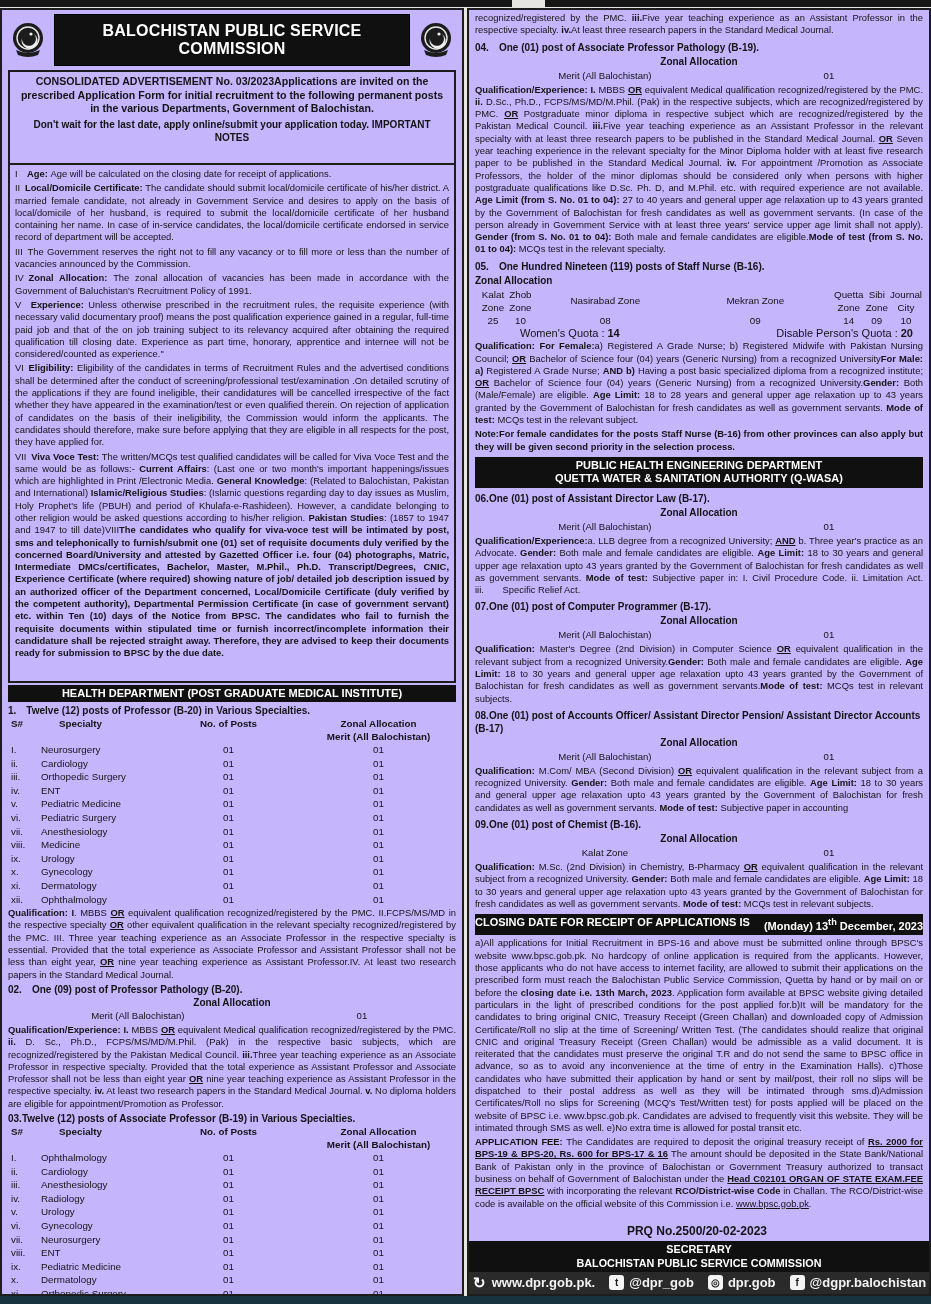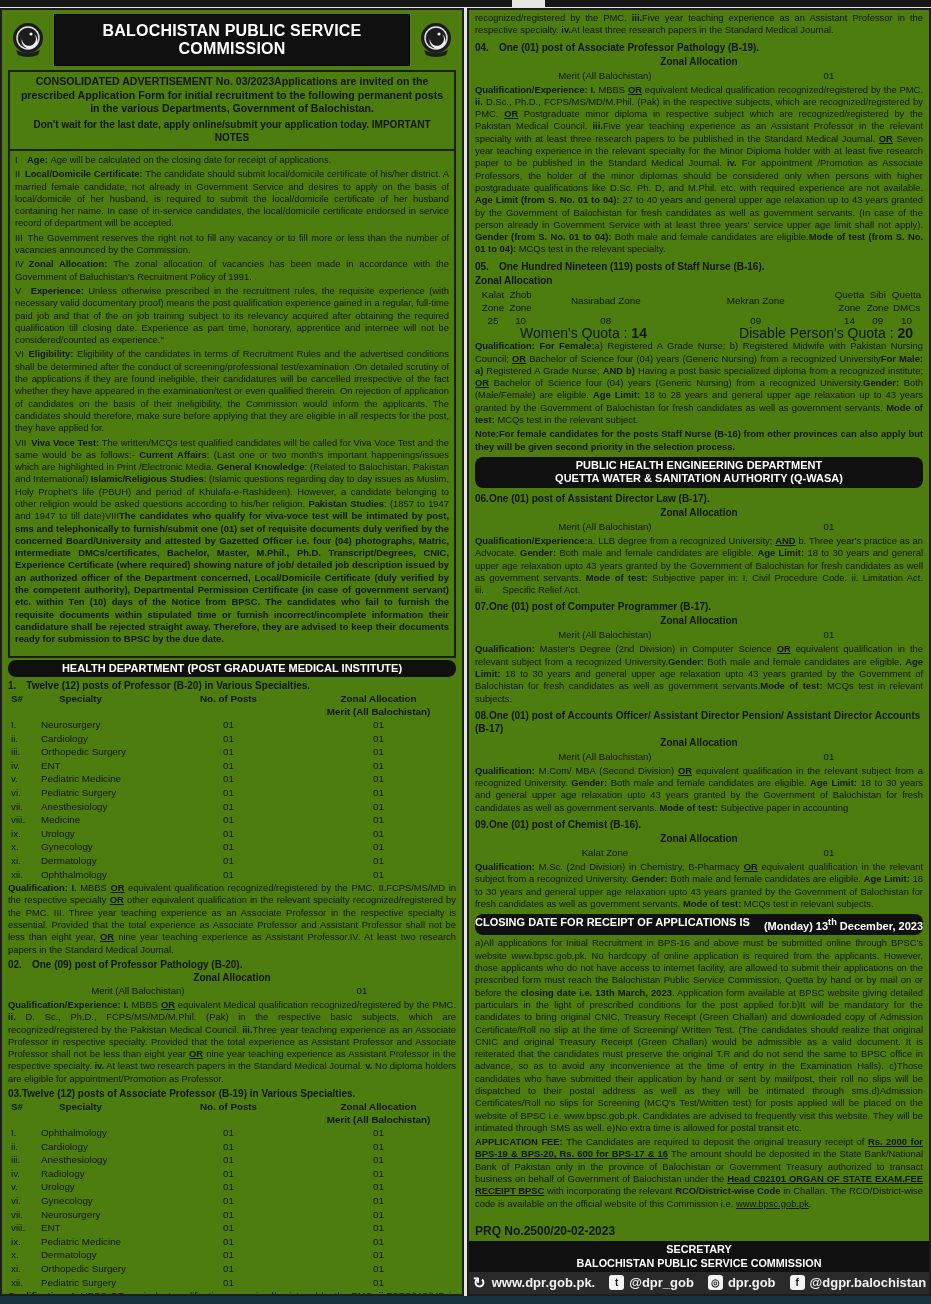--- a/index.html
+++ b/index.html
@@ -18,68 +18,68 @@
   .bottom-strip{
     position:absolute;bottom:0;left:0;width:931px;height:8px;
     background:#17333f;
   }
   .page{
     position:absolute;top:8px;left:0;width:931px;height:1288px;
     display:flex;gap:3px;
   }
   .col{
     box-sizing:border-box;
-    background:#4d7c0f;
+    background:#c4b5fd;
     border:2px solid #1d1d1d;
     overflow:hidden;
     height:1288px;
   }
   .col-left{width:464px;padding:3px 6px;}
   .col-right{width:464px;padding:2px 6px 0 6px;display:flex;flex-direction:column;}
   p{margin:0 0 2px 0;font-size:9.4px;line-height:12.3px;text-align:justify;}
   .b{font-weight:bold;}
   .u{text-decoration:underline;}
   .mast{display:flex;align-items:center;gap:6px;margin:1px 0 4px 0;}
   .logo{width:40px;height:40px;flex:0 0 40px;}
   .title-box{
     flex:1;background:#101010;color:#fff;
     font-weight:bold;font-size:16px;text-align:center;
     padding:7px 2px;letter-spacing:.2px;
     border:1px solid #000;
   }
   .intro{
     border:2px solid #1d1d1d;
-    padding:3px 5px 2px 5px;
+    padding:3px 5px 16px 5px;
     font-weight:bold;font-size:10.6px;line-height:13.6px;
     text-align:center;
   }
   .intro .dw{text-align:center;margin-top:1px;}
-  .notes{border:2px solid #1d1d1d;border-top:none;padding:3px 5px 8px 5px;}
+  .notes{border:2px solid #1d1d1d;border-top:none;padding:3px 5px 19px 5px;}
   .bar{
     background:#101010;color:#fff;font-weight:bold;
     text-align:center;font-size:11px;line-height:13.5px;
-    padding:2px 2px;margin:2px 0;border-radius:8px;
+    padding:2px 2px;margin:2px 0;
   }
   .closing-bar{display:flex;justify-content:space-between;padding:2px 0;font-size:11px;}
   .post-head{font-weight:bold;font-size:10px;line-height:13px;text-align:left;margin:2px 0 1px 0;}
   .zonal{ text-align:center;font-weight:bold;font-size:10px;line-height:12px;margin:1px 0;}
   .zonal-left{text-align:left;font-weight:bold;font-size:10px;line-height:12px;margin:1px 0;}
   .merit-row{display:grid;grid-template-columns:58% 42%;font-size:9.6px;line-height:12px;margin:1px 0 2px 0;}
   .merit-row span{text-align:center;}
   table{width:100%;border-collapse:collapse;font-size:9.8px;}
   th,td{padding:0;font-weight:normal;line-height:13.6px;}
   thead th{font-weight:bold;vertical-align:top;line-height:12.5px;}
   .c0{width:30px;text-align:left;padding-left:3px;}
   .c1{text-align:left;}
   .c2{width:145px;text-align:center;}
   .c3{width:155px;text-align:center;}
   .spec-table{margin-bottom:1px;}
   .zones td{text-align:center;line-height:13px;}
-  .quota-row{display:flex;justify-content:space-between;font-size:14px;line-height:12.5px;padding:0 10px 0 45px;margin-bottom:1px;}
-  .prq{margin-top:auto;text-align:left;font-weight:bold;font-size:12px;padding:2px 4px 3px 0;}
+  .quota-row{display:flex;justify-content:space-between;font-size:11px;line-height:12.5px;padding:0 10px 0 45px;margin-bottom:1px;}
+  .prq{margin-top:auto;text-align:center;font-weight:bold;font-size:12px;padding:2px 4px 3px 0;}
   .sec-bar{background:#101010;color:#fff;text-align:center;font-weight:bold;font-size:10.8px;line-height:13.5px;padding:2px 0;margin:0 -6px;}
   .social-bar{
     background:#2a2a2a;color:#f3f3f3;margin:0 -6px;
     display:flex;align-items:center;justify-content:center;gap:14px;
     font-weight:bold;font-size:13px;padding:3px 0 4px 0;
   }
   .social-item{display:flex;align-items:center;gap:5px;}
   .sicon{
     width:15px;height:15px;background:#f4f4f4;color:#1b1b1b;
     display:inline-flex;align-items:center;justify-content:center;
@@ -341,21 +341,21 @@
     <div class="zonal-left">Zonal Allocation</div>
     <table class="zones">
       <tbody>
           <tr>
             <td class="c0">Kalat Zone</td>
             <td class="c1">Zhob Zone</td>
             <td class="c2">Nasirabad Zone</td>
             <td class="c3">Mekran Zone</td>
             <td class="c4">Quetta Zone</td>
             <td class="c5">Sibi Zone</td>
-            <td class="c6">Quetta DMCs</td>
+            <td class="c6">Journal City</td>
           </tr>
           <tr>
             <td class="c0">25</td>
             <td class="c1">10</td>
             <td class="c2">08</td>
             <td class="c3">09</td>
             <td class="c4">14</td>
             <td class="c5">09</td>
             <td class="c6">10</td>
           </tr>

